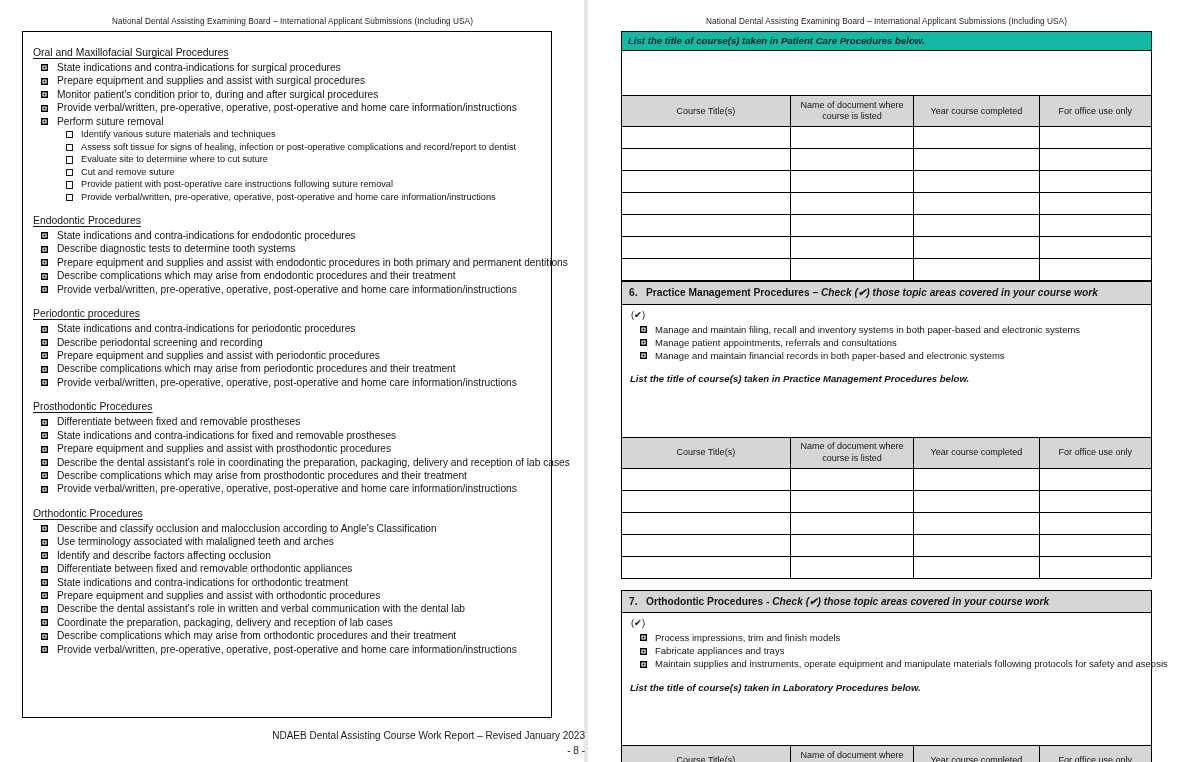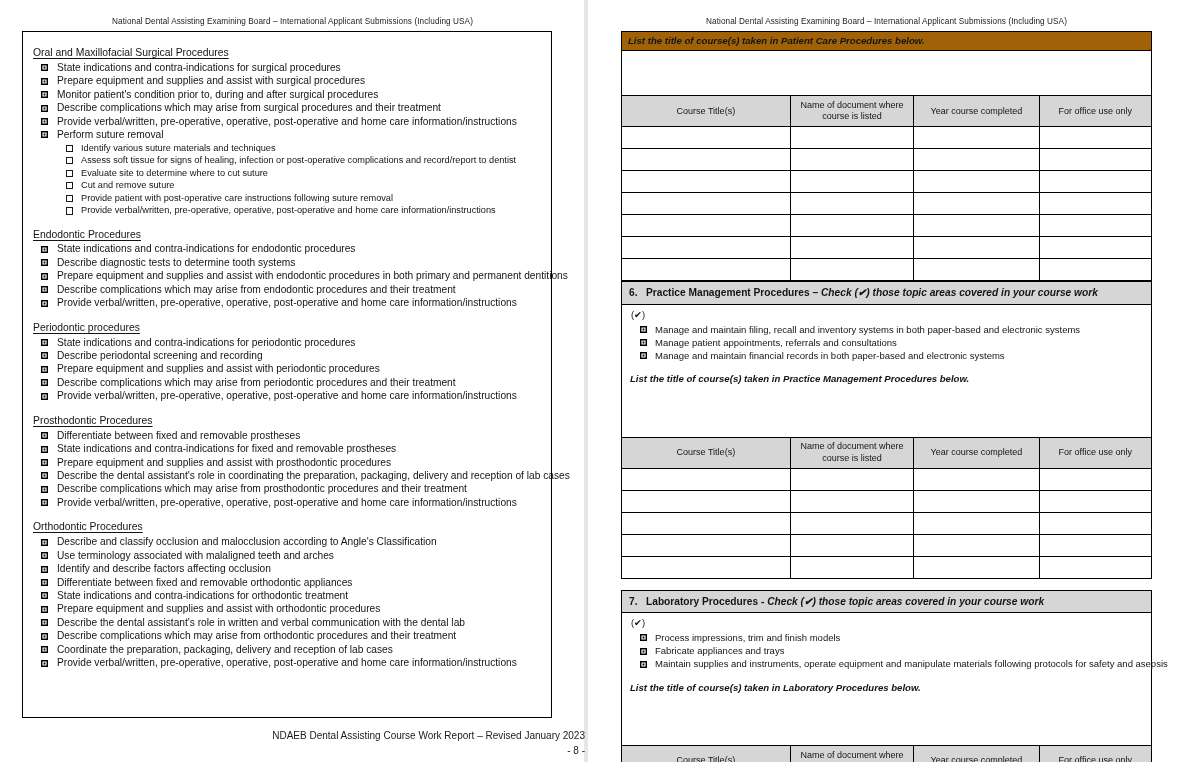--- a/index.html
+++ b/index.html
@@ -120,21 +120,21 @@
   .block { border: 1.3px solid #000; box-sizing: border-box; }
   .block + .block { margin-top: 11px; }
 
   .caption-bar {
     font-size: 9.6px;
     font-weight: bold;
     font-style: italic;
     padding: 3px 5px 3px 6px;
     border-bottom: 1.3px solid #000;
     line-height: 1.3;
-    background: #a16207;
+    background: #14b8a6;
   }
 
   
   .section-bar {
     background: #d6d6d6;
     border-bottom: 1.3px solid #000;
     font-size: 10.2px;
     font-weight: bold;
     padding: 4px 6px 4px 7px;
     line-height: 1.3;
@@ -220,21 +220,20 @@
     <div class="running-head">National Dental Assisting Examining Board – International Applicant Submissions (Including USA)</div>
 
     <div class="sheet-box">
       <div id="left-groups">
           <div class="topic-group">
             <div class="topic-heading">Oral and Maxillofacial Surgical Procedures</div>
             <ul class="topic-list">
               <li class="topic-item">State indications and contra-indications for surgical procedures</li>
               <li class="topic-item">Prepare equipment and supplies and assist with surgical procedures</li>
               <li class="topic-item">Monitor patient's condition prior to, during and after surgical procedures</li>
-              <li class="topic-item">Describe complications which may arise from surgical procedures and their treatment</li>
               <li class="topic-item">Provide verbal/written, pre-operative, operative, post-operative and home care information/instructions</li>
               <li class="topic-item">Perform suture removal</li>
               <li style="list-style: none;">
                 <ul class="sub-list">
                   <li class="sub-item">Identify various suture materials and techniques</li>
                   <li class="sub-item">Assess soft tissue for signs of healing, infection or post-operative complications and record/report to dentist</li>
                   <li class="sub-item">Evaluate site to determine where to cut suture</li>
                   <li class="sub-item">Cut and remove suture</li>
                   <li class="sub-item">Provide patient with post-operative care instructions following suture removal</li>
                   <li class="sub-item">Provide verbal/written, pre-operative, operative, post-operative and home care information/instructions</li>
@@ -276,22 +275,22 @@
           <div class="topic-group">
             <div class="topic-heading">Orthodontic Procedures</div>
             <ul class="topic-list">
               <li class="topic-item">Describe and classify occlusion and malocclusion according to Angle's Classification</li>
               <li class="topic-item">Use terminology associated with malaligned teeth and arches</li>
               <li class="topic-item">Identify and describe factors affecting occlusion</li>
               <li class="topic-item">Differentiate between fixed and removable orthodontic appliances</li>
               <li class="topic-item">State indications and contra-indications for orthodontic treatment</li>
               <li class="topic-item">Prepare equipment and supplies and assist with orthodontic procedures</li>
               <li class="topic-item">Describe the dental assistant's role in written and verbal communication with the dental lab</li>
+              <li class="topic-item">Coordinate the preparation, packaging, delivery and reception of lab cases</li>
               <li class="topic-item">Describe complications which may arise from orthodontic procedures and their treatment</li>
-              <li class="topic-item">Coordinate the preparation, packaging, delivery and reception of lab cases</li>
               <li class="topic-item">Provide verbal/written, pre-operative, operative, post-operative and home care information/instructions</li>
             </ul>
           </div>
         </div>
     </div>
 
     <div class="page-footer">
       <span>NDAEB Dental Assisting Course Work Report – Revised January 2023</span>
       <span class="pageno">- 8 -</span>
     </div>
@@ -411,21 +410,21 @@
                 <tr>
                   <td></td>
                   <td></td>
                   <td></td>
                   <td></td>
                 </tr>
               </tbody>
             </table>
           </div>
           <div class="block">
-            <div class="section-bar"><span class="num">7.</span><span>Laboratory Procedures - </span><span class="ital">Check (✔) those topic areas covered in your course work</span></div>
+            <div class="section-bar"><span class="num">7.</span><span>Orthodontic Procedures - </span><span class="ital">Check (✔) those topic areas covered in your course work</span></div>
             <div class="section-body">
               <div class="check-legend">(✔)</div>
               <ul class="sec-list">
                 <li class="sec-item">Process impressions, trim and finish models</li>
                 <li class="sec-item">Fabricate appliances and trays</li>
                 <li class="sec-item">Maintain supplies and instruments, operate equipment and manipulate materials following protocols for safety and asepsis</li>
               </ul>
               <div class="list-caption">List the title of course(s) taken in Laboratory Procedures below.</div>
             </div>
             <table class="course-table">

